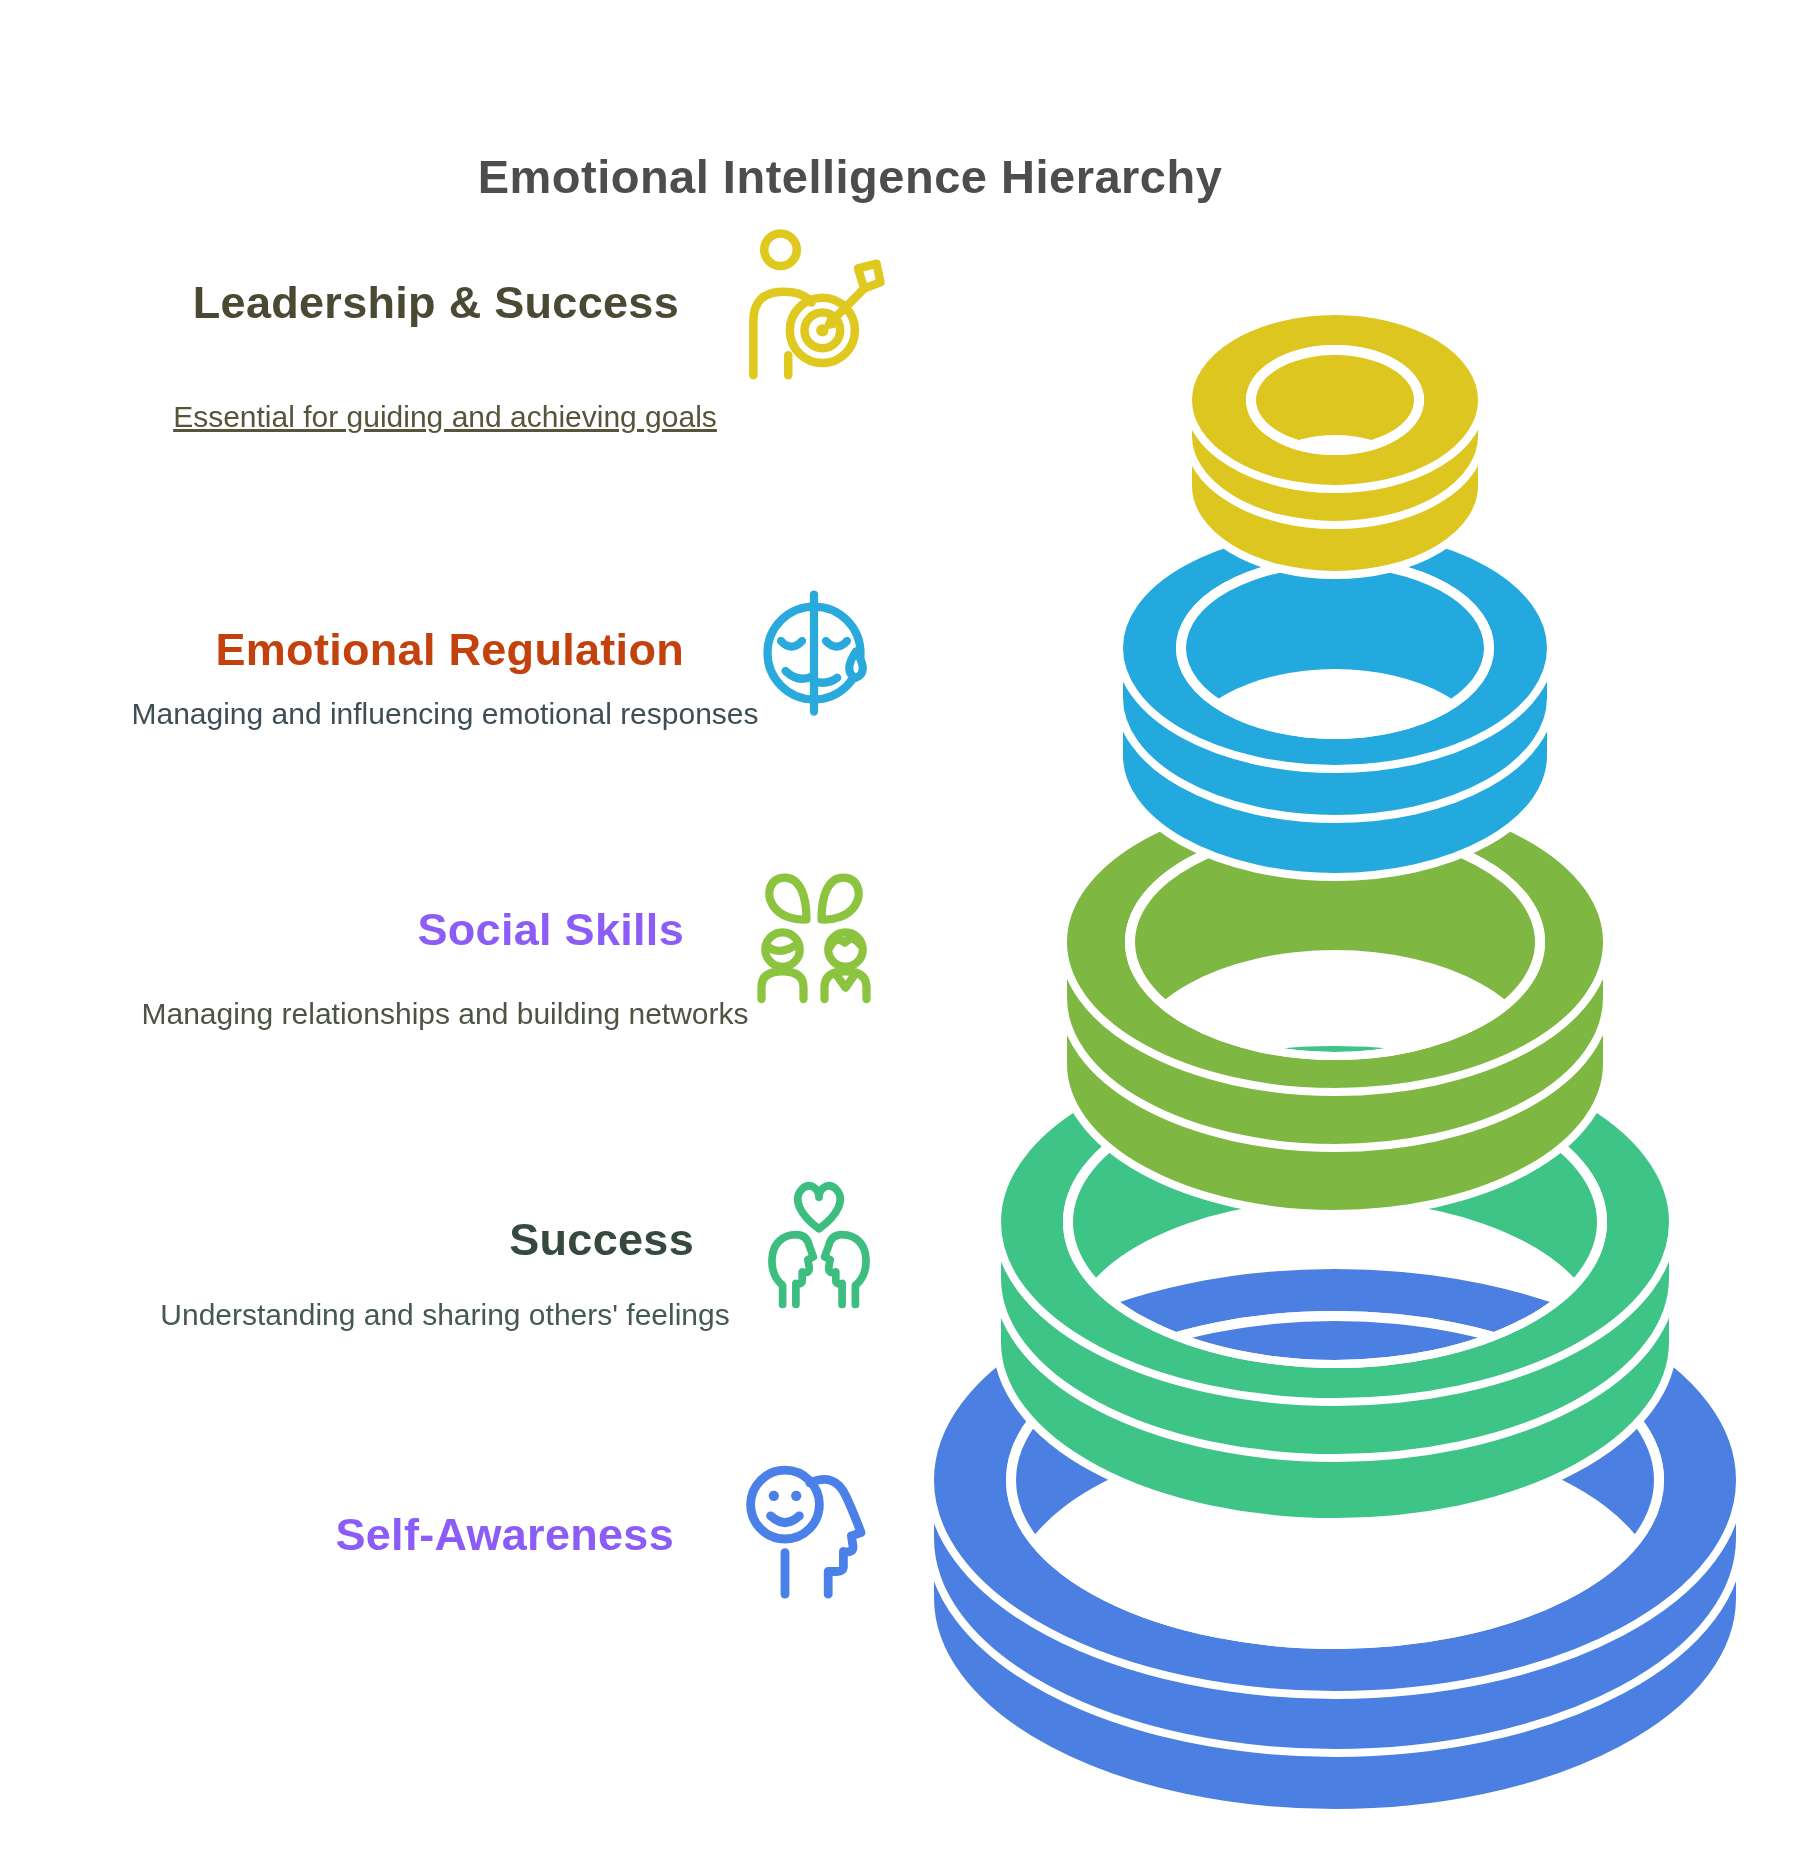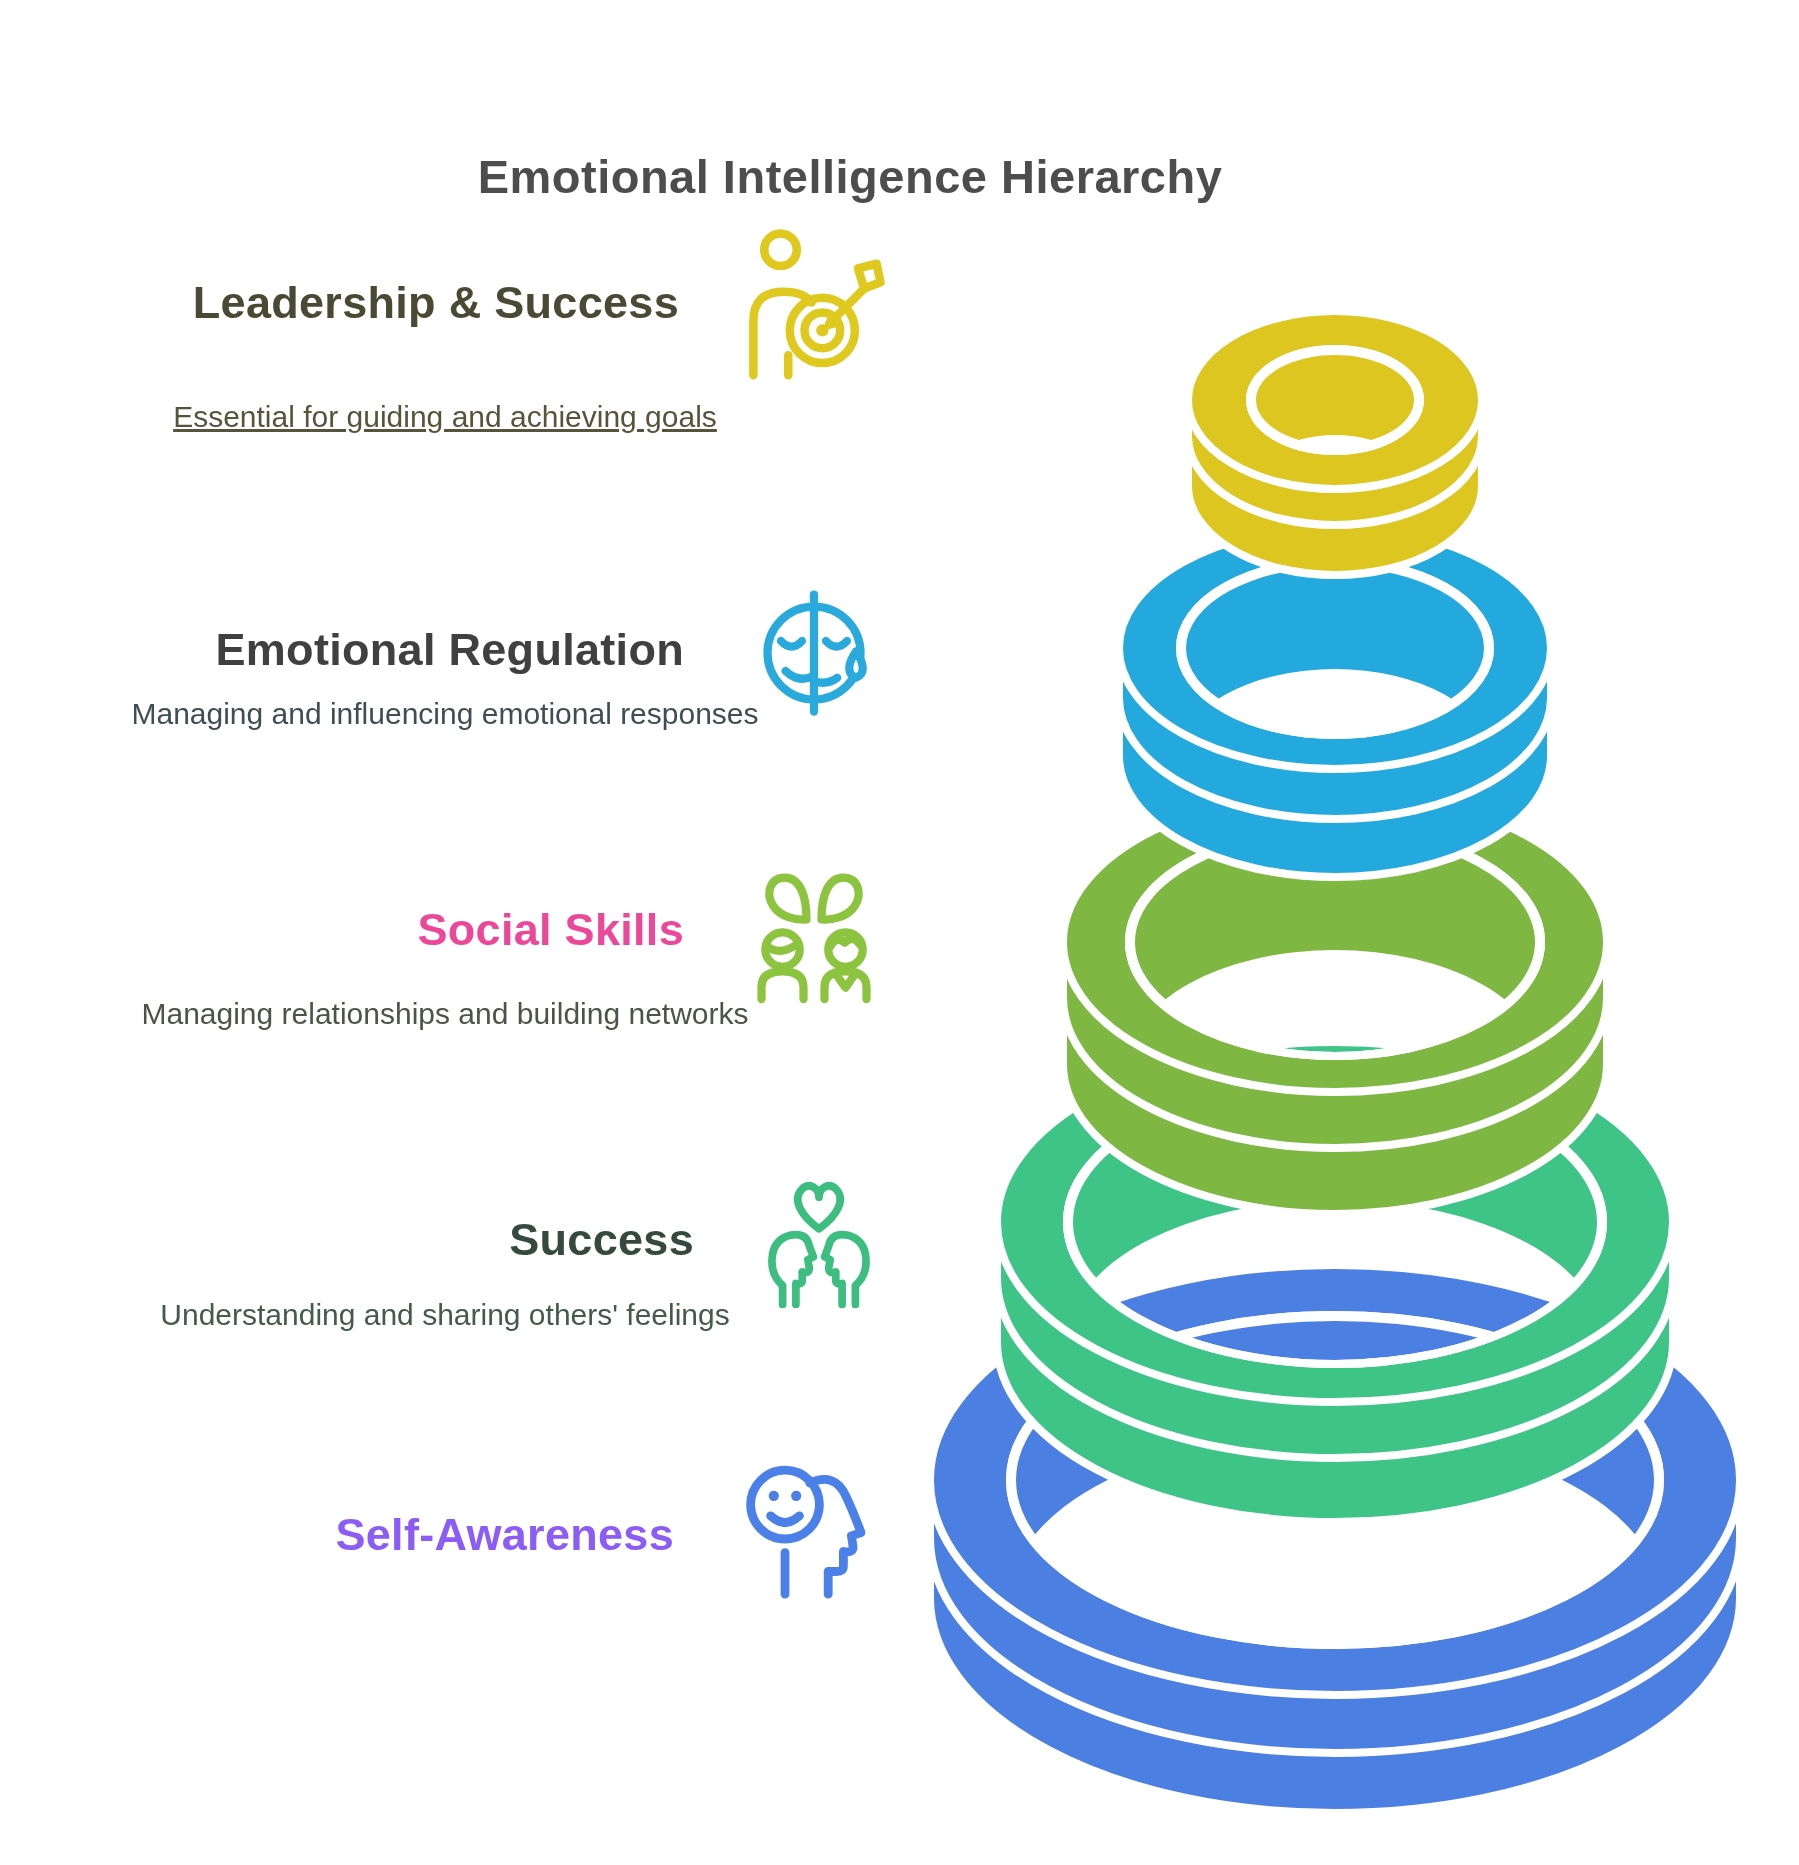--- a/index.html
+++ b/index.html
@@ -129,37 +129,37 @@
         <path d="M62,63 L85,40"></path>
         <path d="M84,41 L80,28 L92,25 L94.5,37 Z"></path>
       </g>
       <circle cx="57" cy="68" r="4" stroke="none" fill="#e0c91e"></circle>
       <path d="M57,68 L68.5,65.5 L61,57.5 Z" stroke="none" fill="#e0c91e"></path>
     </svg>
   </div>
   <div class="row-desc r1d" style="color: rgb(86, 85, 59);">Essential for guiding and achieving goals</div>
 
   <div class="row-head r2">
-    <h2 class="row-title" style="color: #404040;">Emotional Regulation</h2>
+    <h2 class="row-title" style="color: #c2410c;">Emotional Regulation</h2>
     <svg class="icon" width="150" height="150" viewBox="0 0 100 100">
       <g fill="none" stroke-width="5.5" stroke-linecap="round" stroke-linejoin="round" stroke="#29a9dc">
         <circle cx="50" cy="52" r="31"></circle>
         <path d="M50,13 V91"></path>
         <path d="M28,44 Q35,51.5 42,44"></path>
         <path d="M58,44 Q65,51.5 72,44"></path>
         <path d="M31,64 Q40,72.5 50,67"></path>
         <path d="M50,71 Q59,73.5 65.5,68.5"></path>
         <path d="M78,51 C72.5,59 71.5,66 78,68.5 C84.5,66 83.5,59 78,51 Z" fill="#ffffff"></path>
       </g>
     </svg>
   </div>
   <div class="row-desc r2d" style="color: rgb(63, 77, 85); text-align: center;">Managing and influencing emotional responses</div>
 
   <div class="row-head r3">
-    <h2 class="row-title" style="color: #ec4899; text-align: center;">Social Skills</h2>
+    <h2 class="row-title" style="color: #8b5cf6; text-align: center;">Social Skills</h2>
     <svg class="icon" width="150" height="150" viewBox="0 0 100 100">
       <g fill="none" stroke-width="5.5" stroke-linecap="round" stroke-linejoin="round" stroke="#8cc43f">
         <path d="M45,43 C45,28 41,15 30.5,15 C21,15 17.5,25 22.5,33.5 C27.5,41.5 38,43.5 45,43 Z"></path>
         <path d="M55,43 C55,28 59,15 69.5,15 C79,15 82.5,25 77.5,33.5 C72.5,41.5 62,43.5 55,43 Z"></path>
         <circle cx="29" cy="63" r="11.5"></circle>
         <path d="M18.5,60.5 Q27,68 39.5,59"></path>
         <path d="M15,96 V88 Q15,77.5 29,77.5 Q43,77.5 43,88 V96"></path>
         <circle cx="71" cy="63" r="11.5"></circle>
         <path d="M60.5,61.5 Q65,53.5 70.5,58.5 Q75.5,52.5 81,60"></path>
         <path d="M57,96 V88 Q57,77.5 71,77.5 Q85,77.5 85,88 V96"></path>

